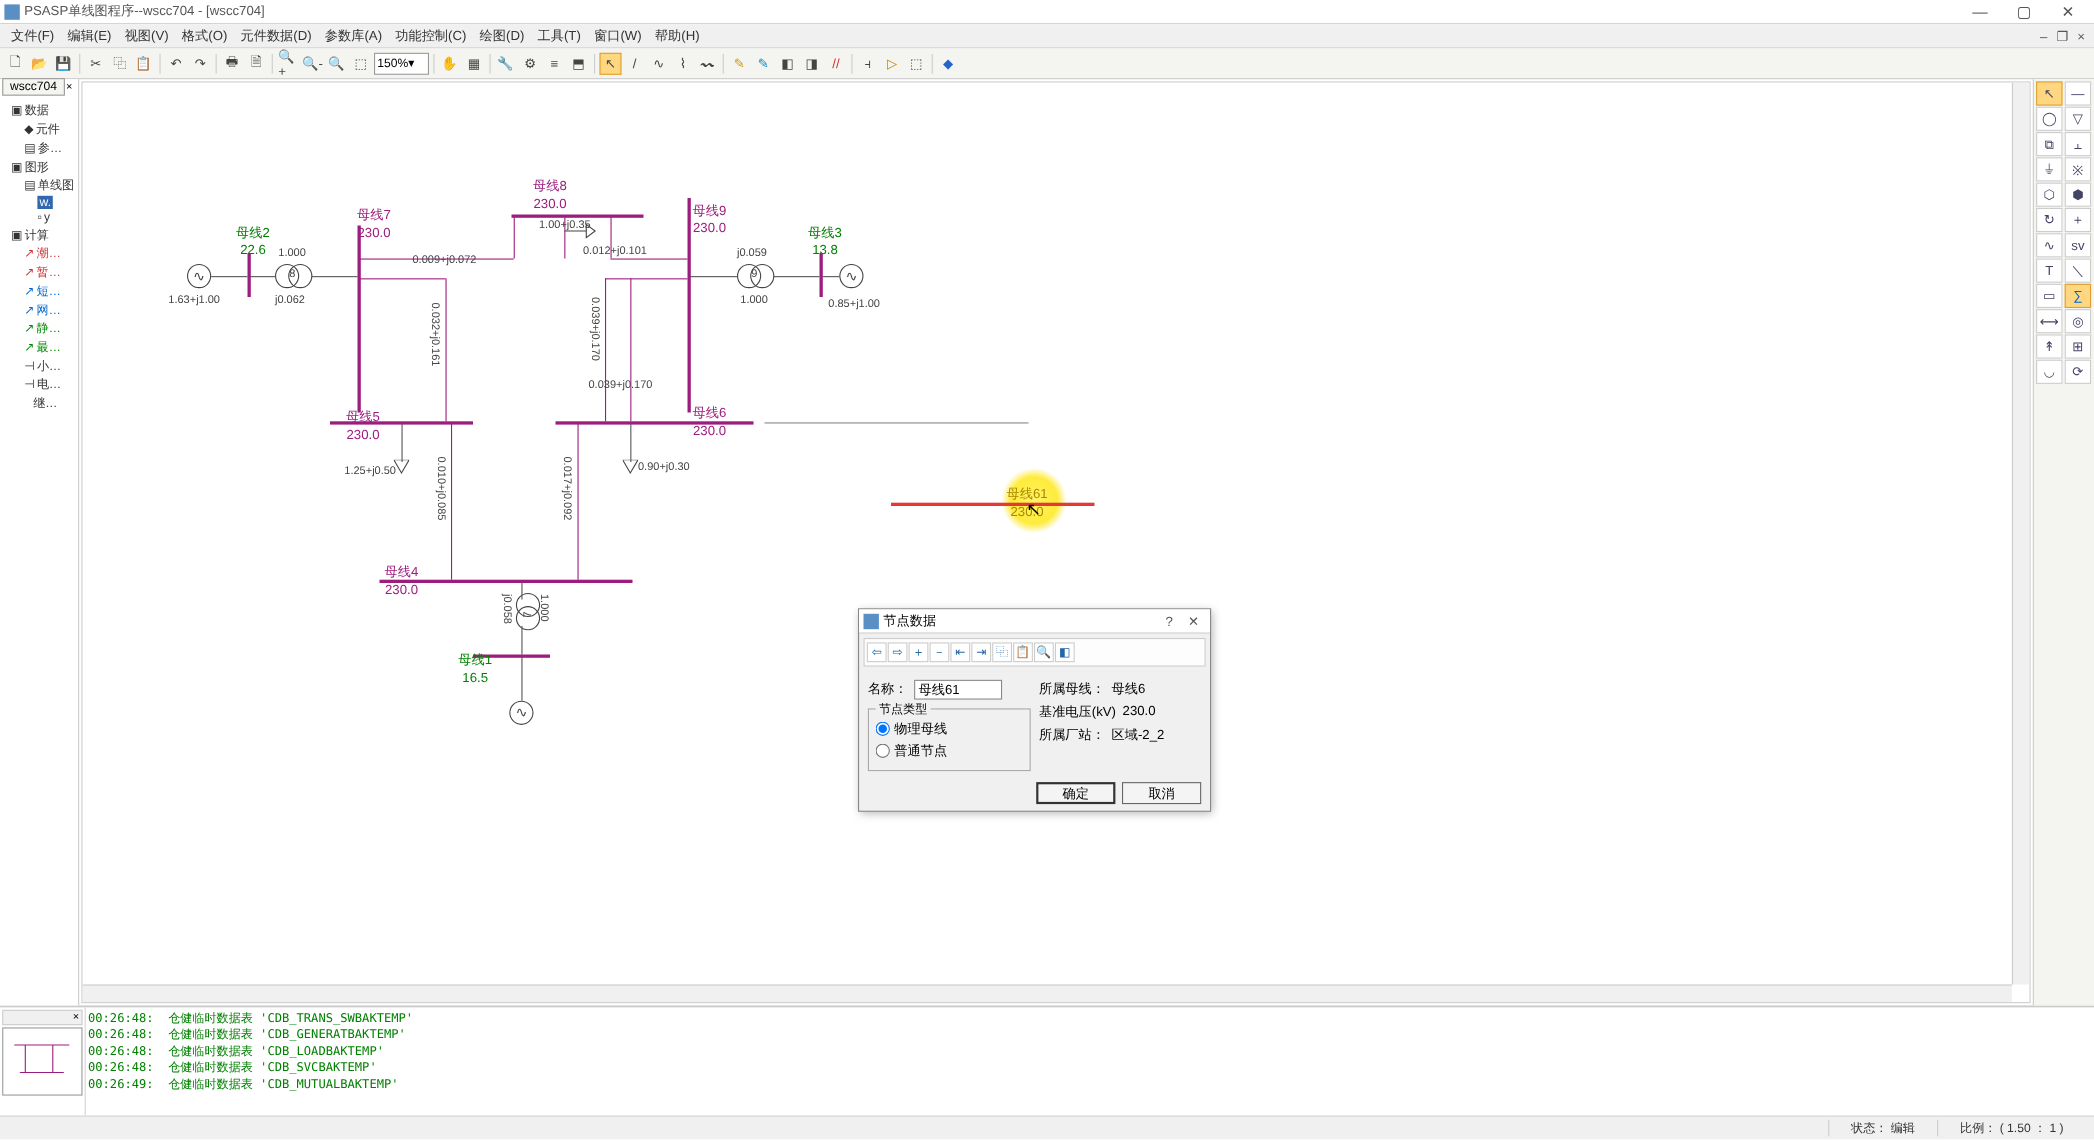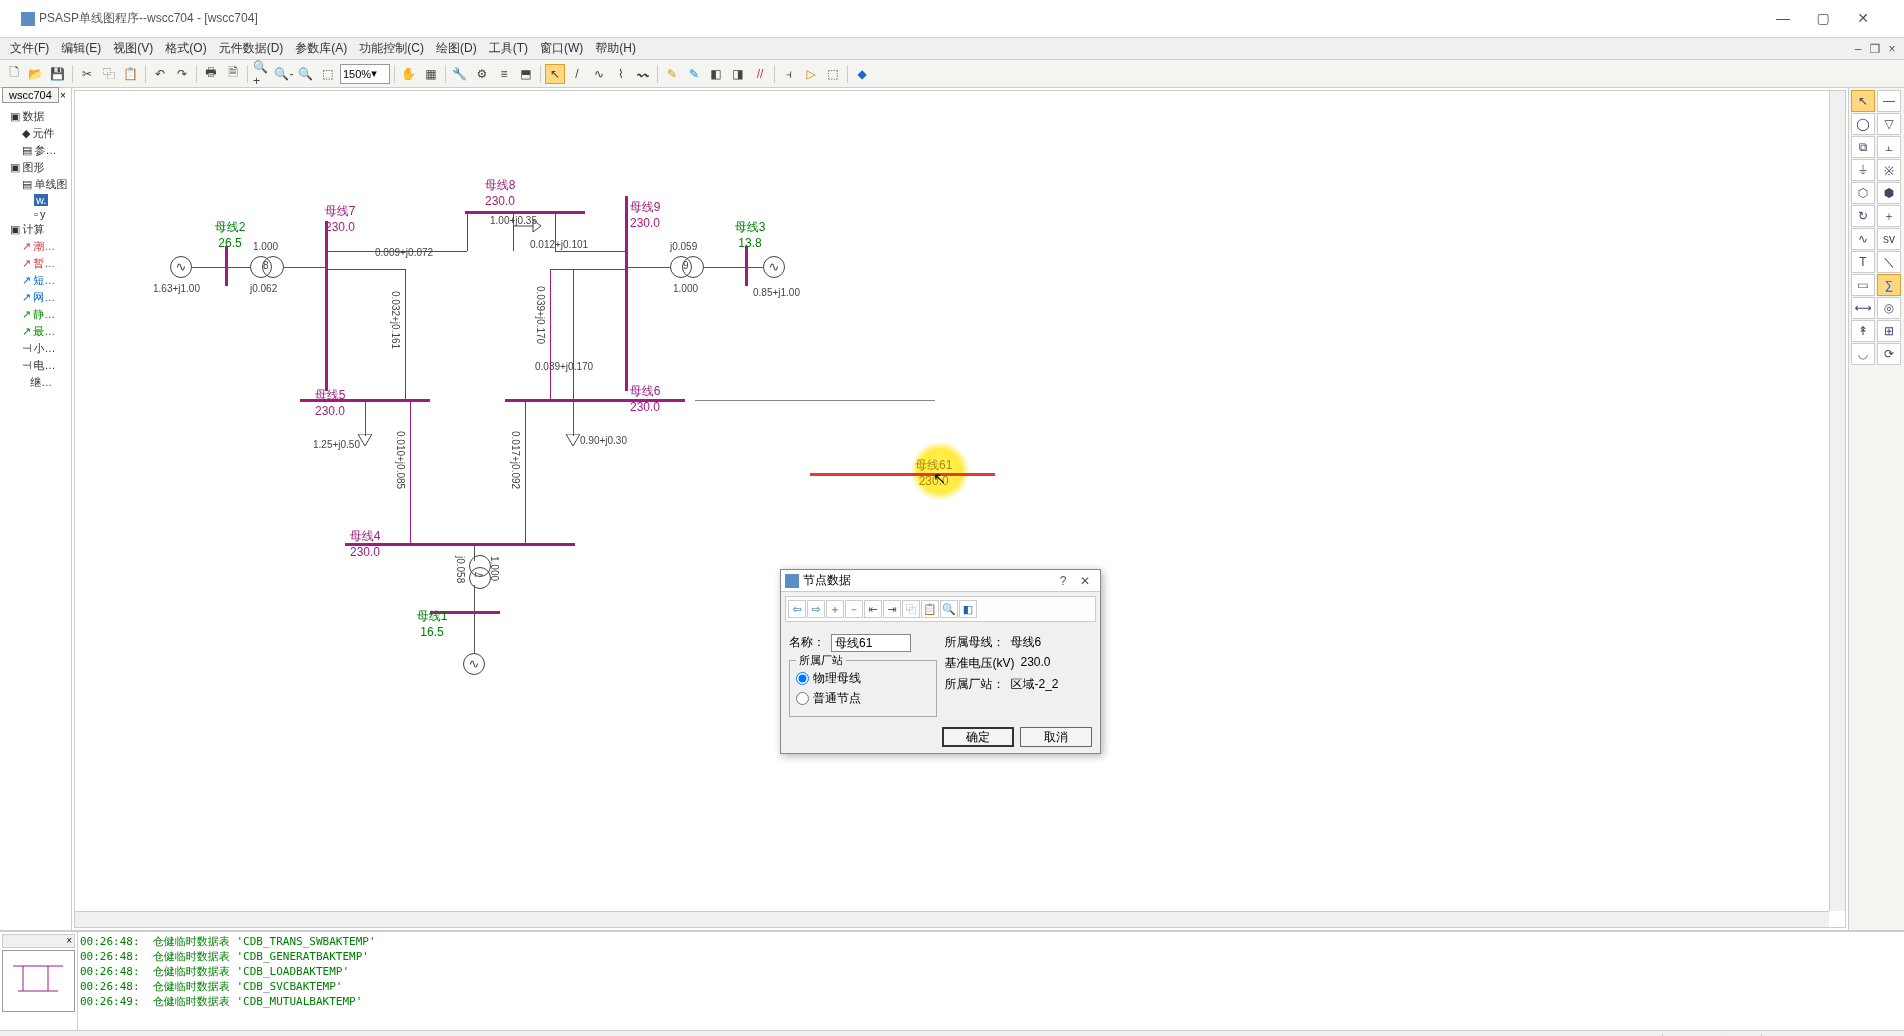--- a/index.html
+++ b/index.html
@@ -1,19 +1,19 @@
 <!DOCTYPE html>
 <html><head>
 <meta charset="utf-8">
 <style>
 * { box-sizing: border-box; margin: 0; padding: 0; }
 body { font-family: "Microsoft YaHei", SimSun, sans-serif; font-size: 12px; background: #fff; overflow: hidden; }
 
 
-.titlebar { height: 38px; background: #fff; border-bottom: 1px solid #d0d0d0; display: flex; align-items: center; padding: 0 21px; color: #555; }
+.titlebar { height: 22px; background: #fff; border-bottom: 1px solid #d0d0d0; display: flex; align-items: center; padding: 0 4px; color: #555; }
 .titlebar .icon { width: 14px; height: 14px; background: #5a8fc4; margin-right: 4px; }
 .titlebar .spacer { flex: 1; }
 .titlebar .winbtn { width: 40px; height: 20px; text-align: center; line-height: 18px; color: #555; font-size: 14px; }
 
 
 .menubar { height: 22px; background: #f0f0f0; border-bottom: 1px solid #d0d0d0; display: flex; align-items: center; padding: 0 4px; }
 .menubar .item { padding: 2px 6px; color: #333; }
 .menubar .win-ctrl { margin-left: auto; display:flex; gap:1px;}
 .menubar .win-ctrl span { width:16px; text-align:center; color:#555;}
 
@@ -219,21 +219,21 @@
       <div class="bus h" style="left:390px;top:120px;width:120px"></div>
       <div class="bus-label" style="left:390px;top:86px;width:70px"><span>母线8</span><span class="v">230.0</span></div>
 
       <div class="bus" style="left:250px;top:130px;width:3px;height:170px"></div>
       <div class="bus-label" style="left:235px;top:112px;width:60px"><span>母线7</span><span class="v">230.0</span></div>
 
       <div class="bus" style="left:550px;top:105px;width:3px;height:195px"></div>
       <div class="bus-label" style="left:540px;top:108px;width:60px"><span>母线9</span><span class="v">230.0</span></div>
 
       <div class="bus" style="left:150px;top:155px;width:3px;height:40px"></div>
-      <div class="bus-label green" style="left:130px;top:128px;width:50px"><span>母线2</span><span class="v">26.5</span></div>
+      <div class="bus-label green" style="left:130px;top:128px;width:50px"><span>母线2</span><span class="v">22.6</span></div>
 
       <div class="bus" style="left:670px;top:155px;width:3px;height:40px"></div>
       <div class="bus-label green" style="left:650px;top:128px;width:50px"><span>母线3</span><span class="v">13.8</span></div>
 
       <div class="bus h" style="left:225px;top:308px;width:130px"></div>
       <div class="bus-label" style="left:225px;top:296px;width:60px"><span>母线5</span><span class="v">230.0</span></div>
 
       <div class="bus h" style="left:430px;top:308px;width:180px"></div>
       <div class="bus-label" style="left:540px;top:292px;width:60px"><span>母线6</span><span class="v">230.0</span></div>
 
@@ -344,21 +344,21 @@
           <div class="dlg-tbtn">🔍</div>
           <div class="dlg-tbtn">◧</div>
         </div>
         <div class="dlg-body">
           <div class="dlg-left">
             <div class="dlg-row">
               <span>名称：</span>
               <input class="dlg-input" value="母线61" style="">
             </div>
             <div class="dlg-group">
-              <div class="dlg-group-title">所属厂站</div>
+              <div class="dlg-group-title">节点类型</div>
               <label class="dlg-radio">
                   <input type="radio" checked="" style=""> 
                   <span>物理母线</span>
                 </label>
               <label class="dlg-radio">
                   <input type="radio" style=""> 
                   <span>普通节点</span>
                 </label>
             </div>
           </div>

